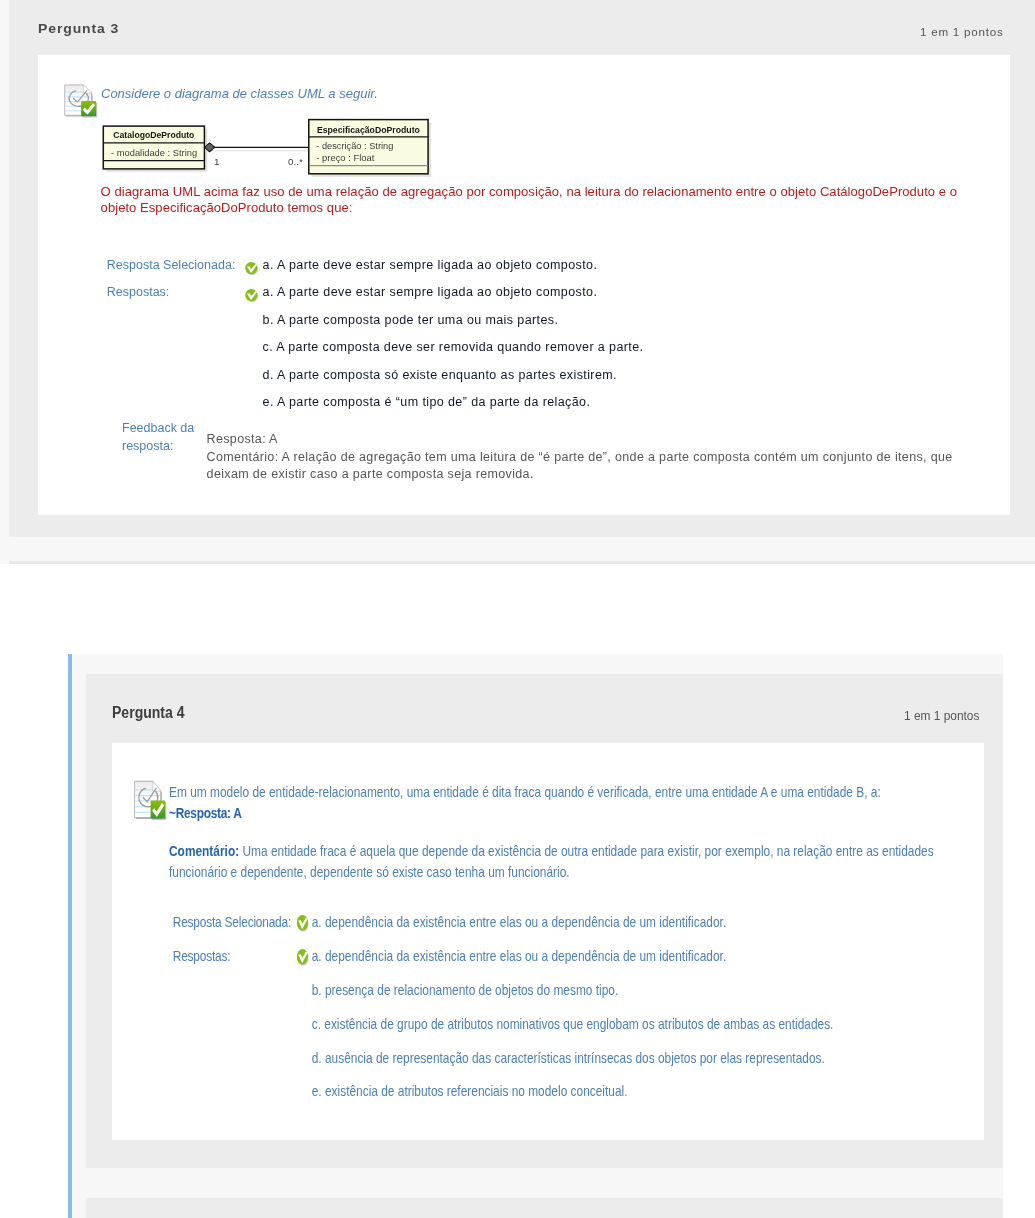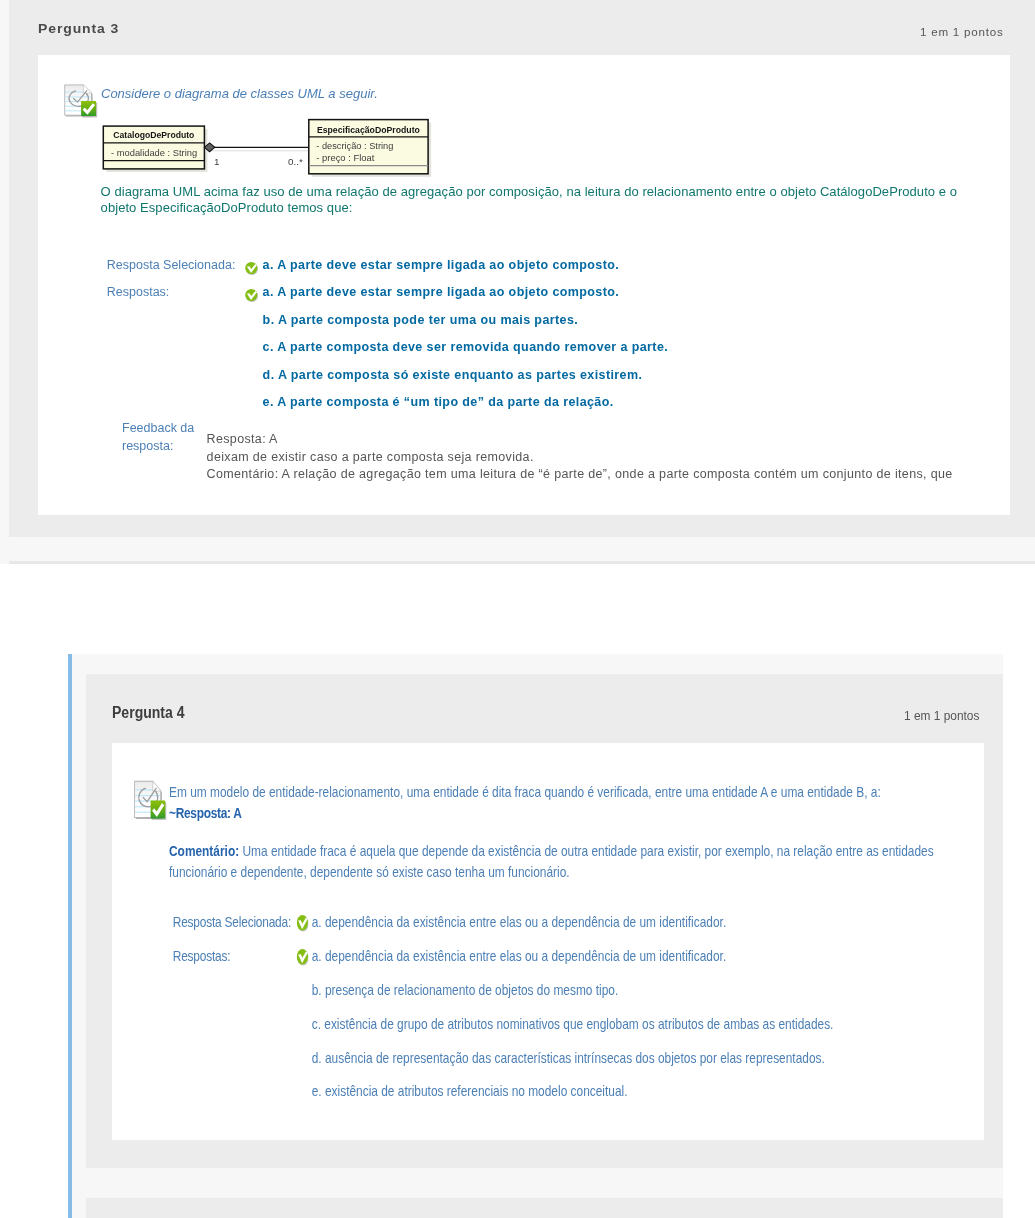--- a/index.html
+++ b/index.html
@@ -15,26 +15,26 @@
   #q1-header{position:absolute;left:38px;top:0;width:972px;height:55px;}
   #q1-title{position:absolute;left:0.4px;top:20.8px;font-size:13.2px;font-weight:bold;color:#4a4a4a;
             letter-spacing:.85px;transform:scaleX(1.06);transform-origin:left top;white-space:nowrap;}
   #q1-pts{position:absolute;left:882px;top:25.3px;font-size:11.6px;color:#565656;
           letter-spacing:.77px;white-space:nowrap;}
   #q1-white{position:absolute;left:38px;top:55px;width:972px;height:460px;background:#ffffff;}
 
   #q1-icon{position:absolute;left:24px;top:28px;width:36px;height:36px;}
   #q1-prompt{position:absolute;left:63px;top:31px;width:900px;font-size:13px;color:#4b7fb5;line-height:16px;font-style:italic;}
   #q1-uml{position:absolute;left:57px;top:61.2px;width:345px;height:72px;}
-  #q1-para{position:absolute;left:62.6px;top:129px;width:872px;font-size:13px;color:#0f766e;line-height:16.4px;letter-spacing:.062px;}
+  #q1-para{position:absolute;left:62.6px;top:129px;width:872px;font-size:13px;color:#b91c1c;line-height:16.4px;letter-spacing:.062px;}
 
   #q1-ans{position:absolute;left:60px;top:203px;width:910px;}
   .ansrow{position:relative;height:27.4px;}
   .anslabel{position:absolute;left:8.8px;top:0;font-size:12.5px;color:#4b7fb5;white-space:nowrap;}
-  .anstext{position:absolute;left:164.6px;top:0;font-size:12.5px;color:#0369a1;white-space:nowrap;letter-spacing:.4px;font-weight:bold;}
+  .anstext{position:absolute;left:164.6px;top:0;font-size:12.5px;color:#0f172a;white-space:nowrap;letter-spacing:.4px;}
   .ansicon{position:absolute;left:146.7px;top:2.5px;width:13px;height:13px;}
 
   #q1-fb{position:absolute;left:60px;top:365px;width:910px;}
   #q1-fb-label{position:absolute;left:24px;top:0;width:110px;font-size:12.5px;color:#4b7fb5;line-height:17.6px;}
   #q1-fb-body{position:absolute;left:108.6px;top:0;width:800px;font-size:12.5px;color:#555555;line-height:17.6px;letter-spacing:.345px;margin-top:11px;}
 
   
   #q2-outer{position:absolute;left:68px;top:653.5px;width:935px;height:564.5px;background:#f7f7f7;}
   #q2-bar{position:absolute;left:68px;top:653.5px;width:4.2px;height:564.5px;background:#86bce8;}
   #q2-grey{position:absolute;left:86px;top:674px;width:917px;height:493.5px;background:#ececec;}
@@ -182,22 +182,22 @@
       </div>
     </div>
 
     <div id="q1-fb">
       <div id="q1-fb-label">
         <div>Feedback da</div>
         <div>resposta:</div>
       </div>
       <div id="q1-fb-body">
         <div>Resposta: A</div>
+        <div>Comentário: A relação de agregação tem uma leitura de “é parte de”, onde a parte composta contém um conjunto de itens, que</div>
         <div>deixam de existir caso a parte composta seja removida.</div>
-        <div>Comentário: A relação de agregação tem uma leitura de “é parte de”, onde a parte composta contém um conjunto de itens, que</div>
       </div>
     </div>
   </div>
 
   <div id="q2-outer"></div>
   <div id="q2-bar"></div>
   <div id="q2-grey"></div>
   <div id="q2-grey2"></div>
   <div id="q2-title">Pergunta 4</div>
   <div id="q2-pts">1 em 1 pontos</div>

